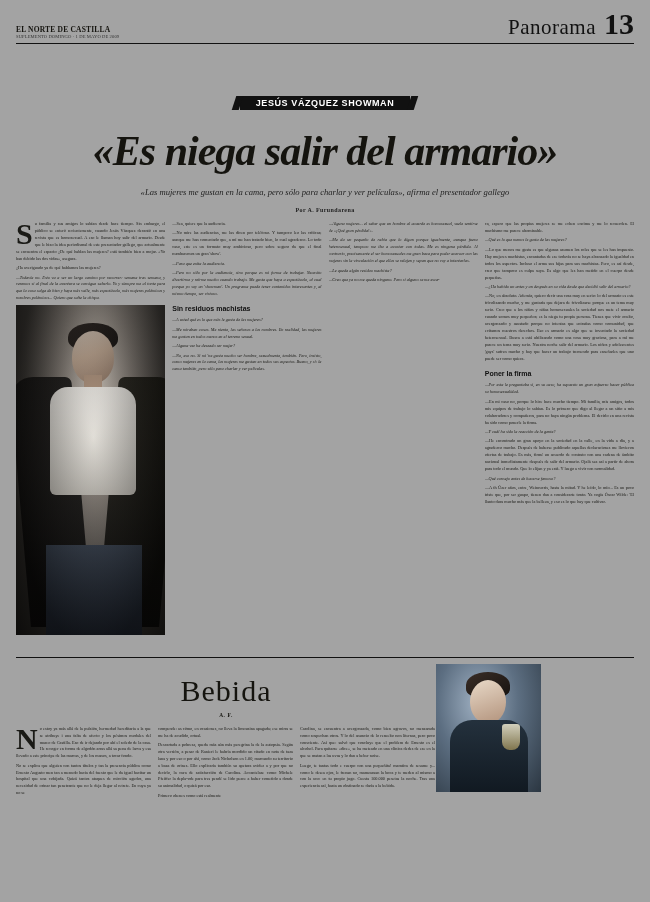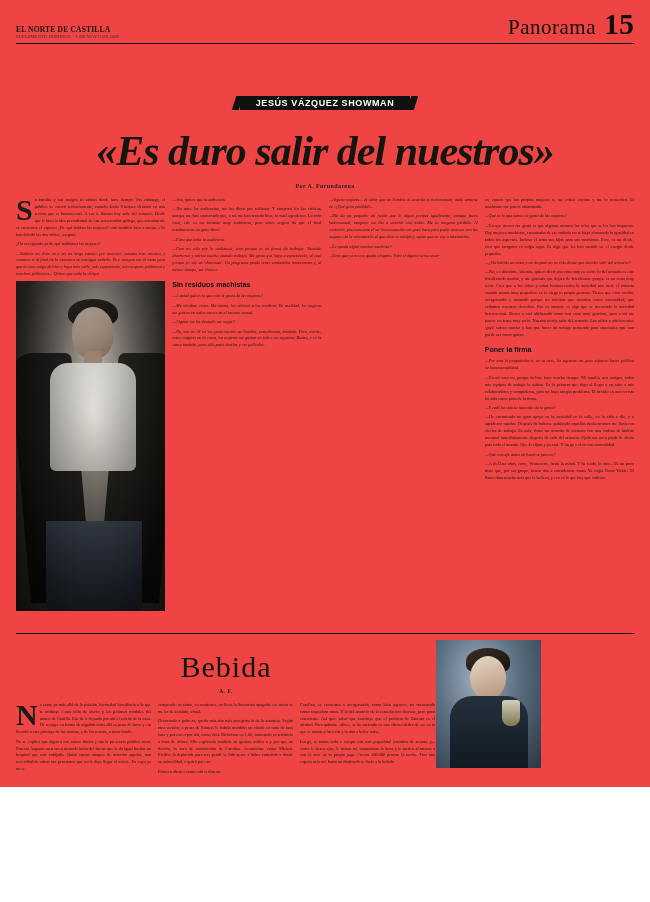--- a/index.html
+++ b/index.html
@@ -10,25 +10,25 @@
   body {
     width: 650px;
     height: 902px;
     font-family: "Liberation Serif", serif;
     color: #15140f;
     overflow: hidden;
     position: relative;
   }
   .page {
     width: 650px;
-    height: 787px;
+    height: 902px;
     position: relative;
     box-sizing: border-box;
     padding: 10px 16px 0 16px;
-    background: #ef4444;
+    background: #a3a3a3;
   }
 
   
   .masthead {
     display: flex;
     align-items: flex-end;
     justify-content: space-between;
     border-bottom: 1.5px solid #111;
     padding-bottom: 3px;
   }
@@ -314,29 +314,30 @@
 
 <div class="page">
 
   <div class="masthead">
     <div class="masthead-left">
       <div class="paper-name">EL NORTE DE CASTILLA</div>
       <div class="paper-sub">SUPLEMENTO DOMINGO · 1 DE MAYO DE 2009</div>
     </div>
     <div class="masthead-right">
       <div class="section-title">Panorama</div>
-      <div class="page-number">15</div>
+      <div class="page-number">13</div>
     </div>
   </div>
 
   <div class="kicker-wrap">
     <span class="kicker">JESÚS VÁZQUEZ SHOWMAN</span>
   </div>
 
-  <h1 class="headline">«Es duro salir del nuestros»</h1>
+  <h1 class="headline">«Es niega salir del armario»</h1>
+  <div class="subhead">«Las mujeres me gustan en la cama, pero sólo para charlar y ver películas», afirma el presentador gallego</div>
   <div class="byline">Por A. Furundarena</div>
 
   <div class="article">
 
     <div class="col col-1">
       <p class="dropcap-para">Su familia y sus amigos lo sabían desde hace tiempo. Sin embargo, el público se enteró recientemente, cuando Jesús Vázquez decantó en una revista que es homosexual. A eso le llaman hoy salir del armario. Desde que le hizo la idea periodismal de este presentador gallego, que actualmente se encuentra el espacio ¿De qué hablan las mujeres? está también bien a mojar. «Yo han debido las dos vidas», asegura.</p>
       <p>¿Ha averiguado ya de qué hablamos las mujeres?</p>
       <p class="it">—Todavía no. Esto va a ser un largo camino por recorrer: semana tras semana, y veremos si al final de la aventura se consigue saberlo. Yo y siempre me al tonte para que la cosa salga de bien y haya más valle, más espectáculo, más mujeres polémicas y nombres polémicos... Quiero que salte la chispa.</p>
       <div class="photo">
         <div class="jacket-l"></div>

